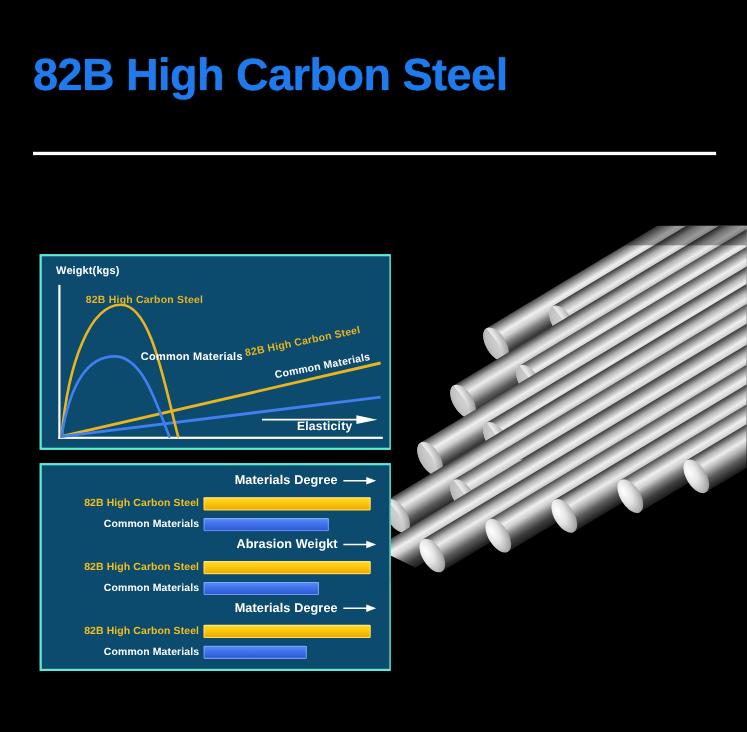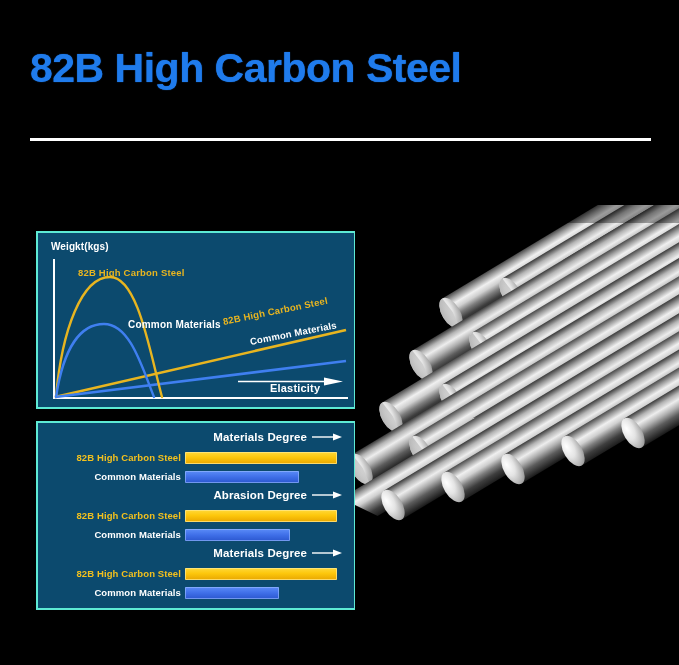--- a/index.html
+++ b/index.html
@@ -153,21 +153,21 @@
             <div class="row-label yl" style="width: 143px; left: 0px; right: auto;">82B High Carbon Steel</div>
             <div class="bar yellow" style="left: 147px; width: 152px;"></div>
           </div>
           <div class="row" style="top: 39px;">
             <div class="row-label wh" style="width: 143px; left: 0px; right: auto;">Common Materials</div>
             <div class="bar blue" style="left: 147px; width: 114px;"></div>
           </div>
         </div>
         <div class="grp" style="top: 66px;">
           <div class="grp-head">
-            <span class="grp-title">Abrasion Degree</span>
+            <span class="grp-title">Abrasion Weigkt</span>
             <svg class="grp-arrow" viewBox="0 0 30 8">
               <line x1="0" y1="4" x2="22" y2="4" stroke="#ffffff" stroke-width="1.4"></line>
               <polygon points="21,0.6 30,4 21,7.4" fill="#ffffff"></polygon>
             </svg>
           </div>
           <div class="row" style="top: 20px;">
             <div class="row-label yl" style="width: 143px; left: 0px; right: auto;">82B High Carbon Steel</div>
             <div class="bar yellow" style="left: 147px; width: 152px;"></div>
           </div>
           <div class="row" style="top: 39px;">

